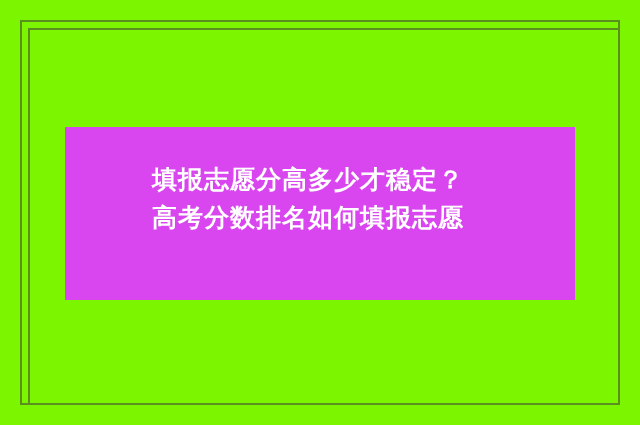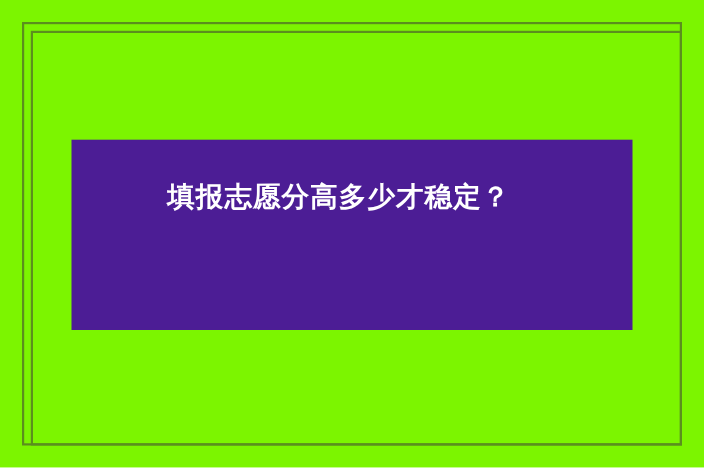--- a/index.html
+++ b/index.html
@@ -42,21 +42,21 @@
     box-sizing: border-box;
     border: 2px solid #5b8f1e;
   }
   
   .text-panel {
     position: absolute;
     left: 65px;
     top: 127px;
     width: 510px;
     height: 173px;
-    background: #4c1d95;
+    background: #d946ef;
   }
   .headline {
     position: absolute;
     left: 87px;
     top: 33px;
     width: 410px;
     color: #ffffff;
     font-size: 25px;
     font-weight: bold;
     line-height: 38px;
@@ -75,17 +75,18 @@
   <div class="bg-fill"></div>
 
   <div class="frame-outer"></div>
 
   <div class="frame-inner"></div>
 
   <div class="text-panel">
 
     <div class="headline">
       <span class="headline-line">填报志愿分高多少才稳定？</span>
+      <span class="headline-line">高考分数排名如何填报志愿</span>
     </div>
 
   </div>
 
 </div>
 
 </body></html>

